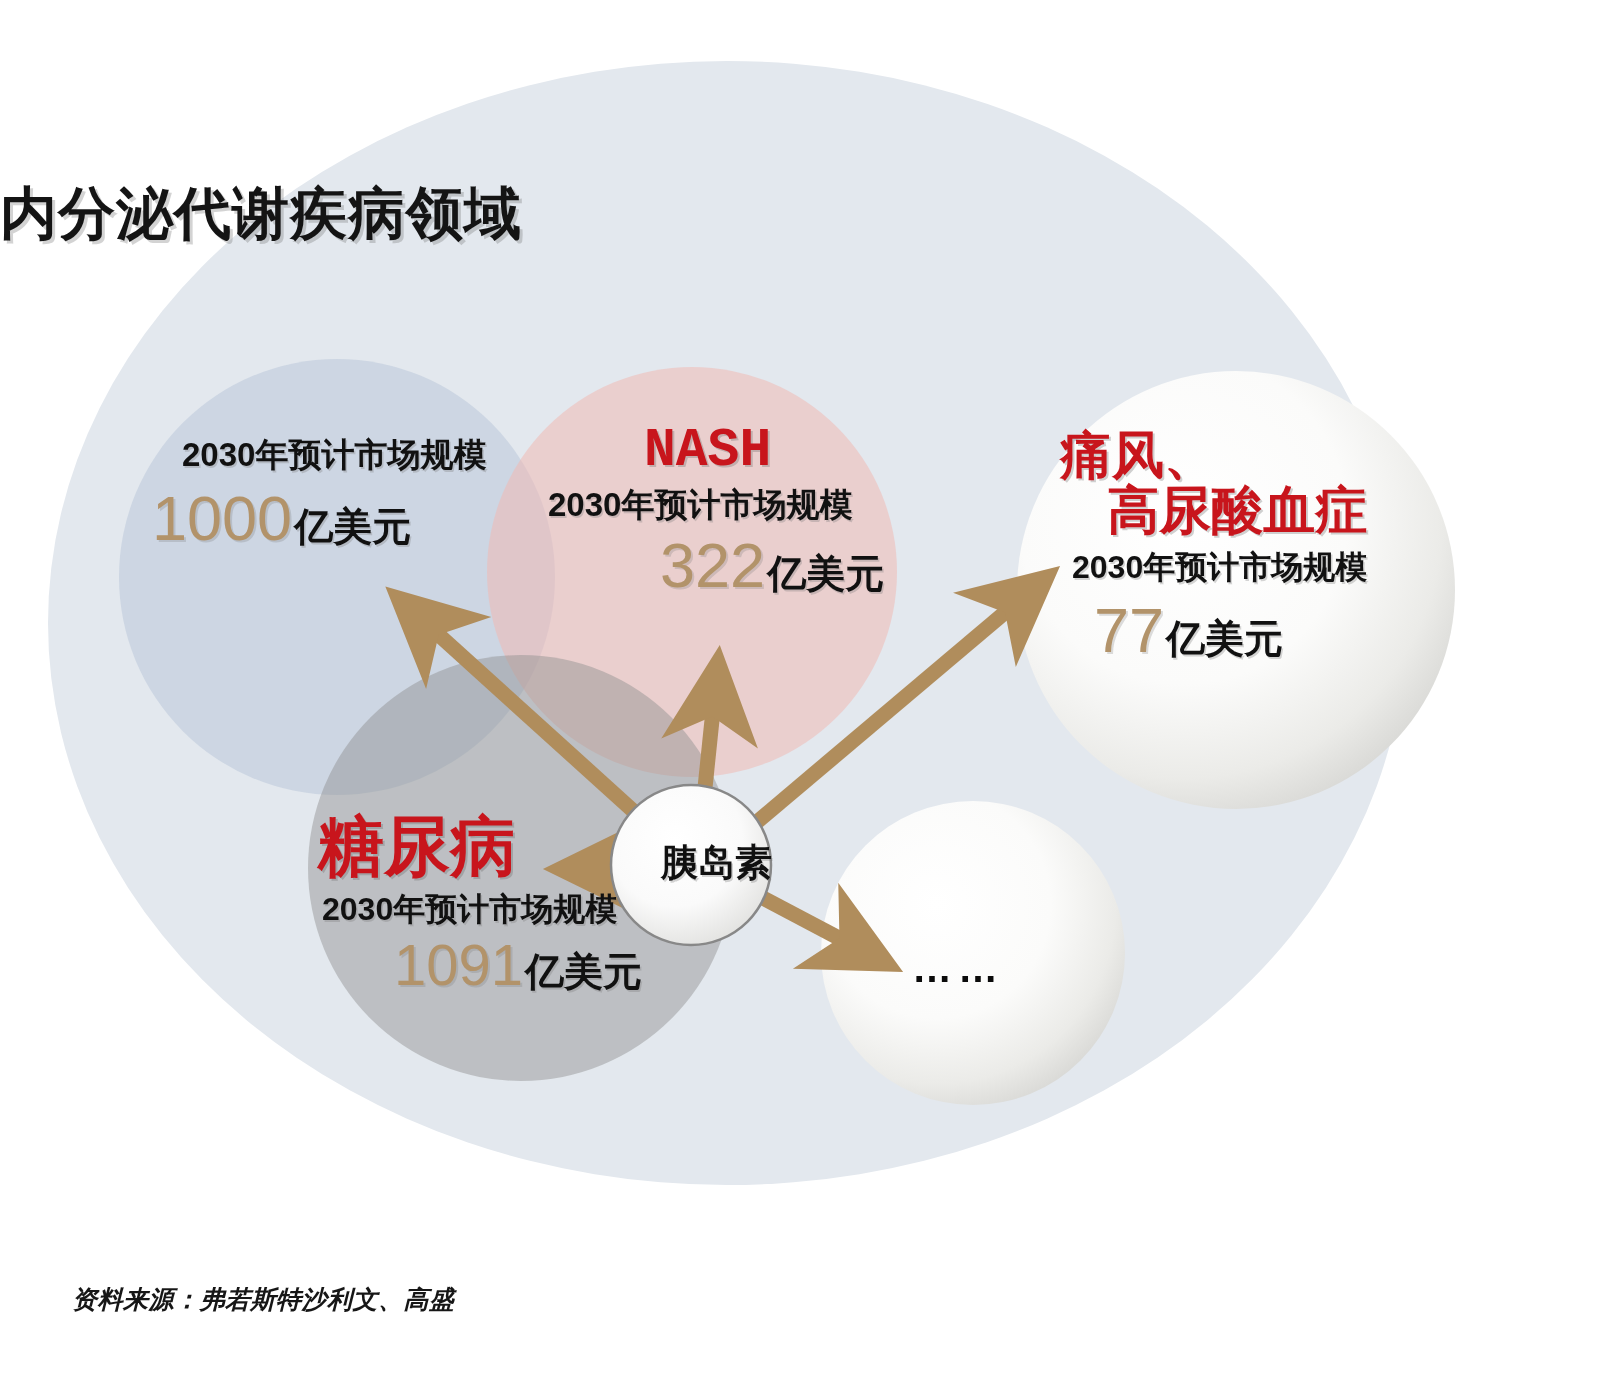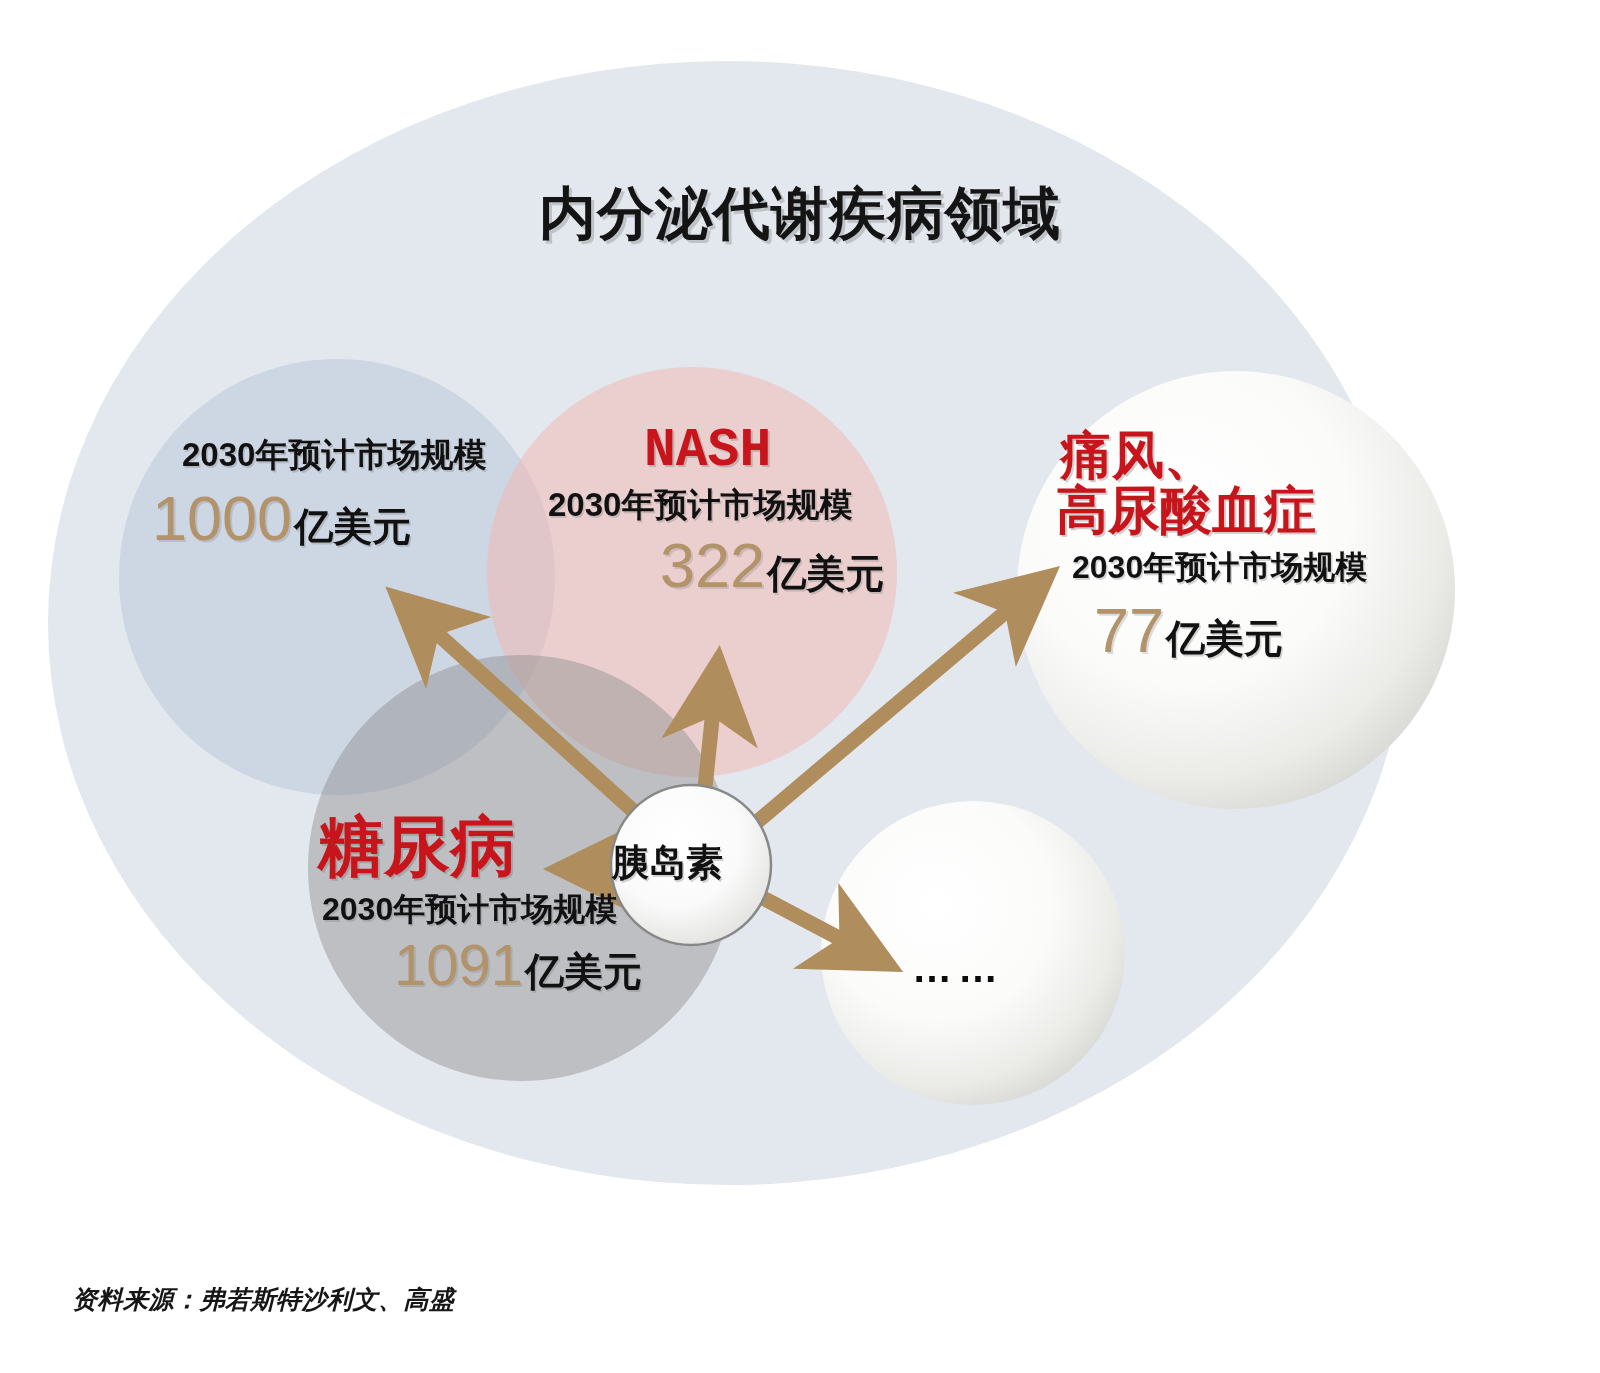--- a/index.html
+++ b/index.html
@@ -58,33 +58,32 @@
     color: #111111;
     font-size: 39px;
     text-shadow: 1.5px 1.5px 0 rgba(120,120,120,0.30);
     margin-left: 2px;
   }
   #page-title {
     position: absolute;
     left: 0;
     top: 176px;
     width: 1600px;
-    text-align: center;
     font-size: 57px;
     font-weight: bold;
     color: #141414;
     letter-spacing: 1px;
     text-shadow: 3px 3px 0 rgba(110,110,110,0.30);
   }
   #insulin-label {
     position: absolute;
     left: 612px;
     top: 838px;
     width: 160px;
-    text-align: left;
+    text-align: right;
     font-size: 37px;
     font-weight: bold;
     color: #101010;
     text-shadow: 1.5px 1.5px 0 rgba(120,120,120,0.32);
   }
   #source-note {
     position: absolute;
     left: 72px;
     top: 1283px;
     font-size: 25px;
@@ -110,21 +109,21 @@
 
   
   #blk-nash { left: 548px; top: 424px; }
   #blk-nash .disease-name { font-size: 53px; margin-left: 96px; font-family: Liberation Mono, monospace; }
   #blk-nash .sub-line { margin-top: 8px; }
   #blk-nash .amount-row { margin-top: 10px; margin-left: 112px; }
 
   
   #blk-gout { left: 1060px; top: 428px; }
   #blk-gout .disease-name { font-size: 52px; }
-  #blk-gout .disease-name .l2 { display: block; margin-left: -4px; }
+  #blk-gout .disease-name .l2 { display: block; margin-left: -4px; text-align: right; }
   #blk-gout .sub-line { margin-top: 14px; margin-left: 12px; font-size: 32px;}
   #blk-gout .amount-row { margin-top: 12px; margin-left: 34px; }
 
   
   #blk-diabetes { left: 318px; top: 812px; }
   #blk-diabetes .disease-name { font-size: 66px; }
   #blk-diabetes .sub-line { margin-top: 12px; margin-left: 4px; font-size: 32px;}
   #blk-diabetes .amount-row { margin-top: 8px; margin-left: 76px; }
   #blk-diabetes .amount-num { font-size: 58px; }
 </style>

